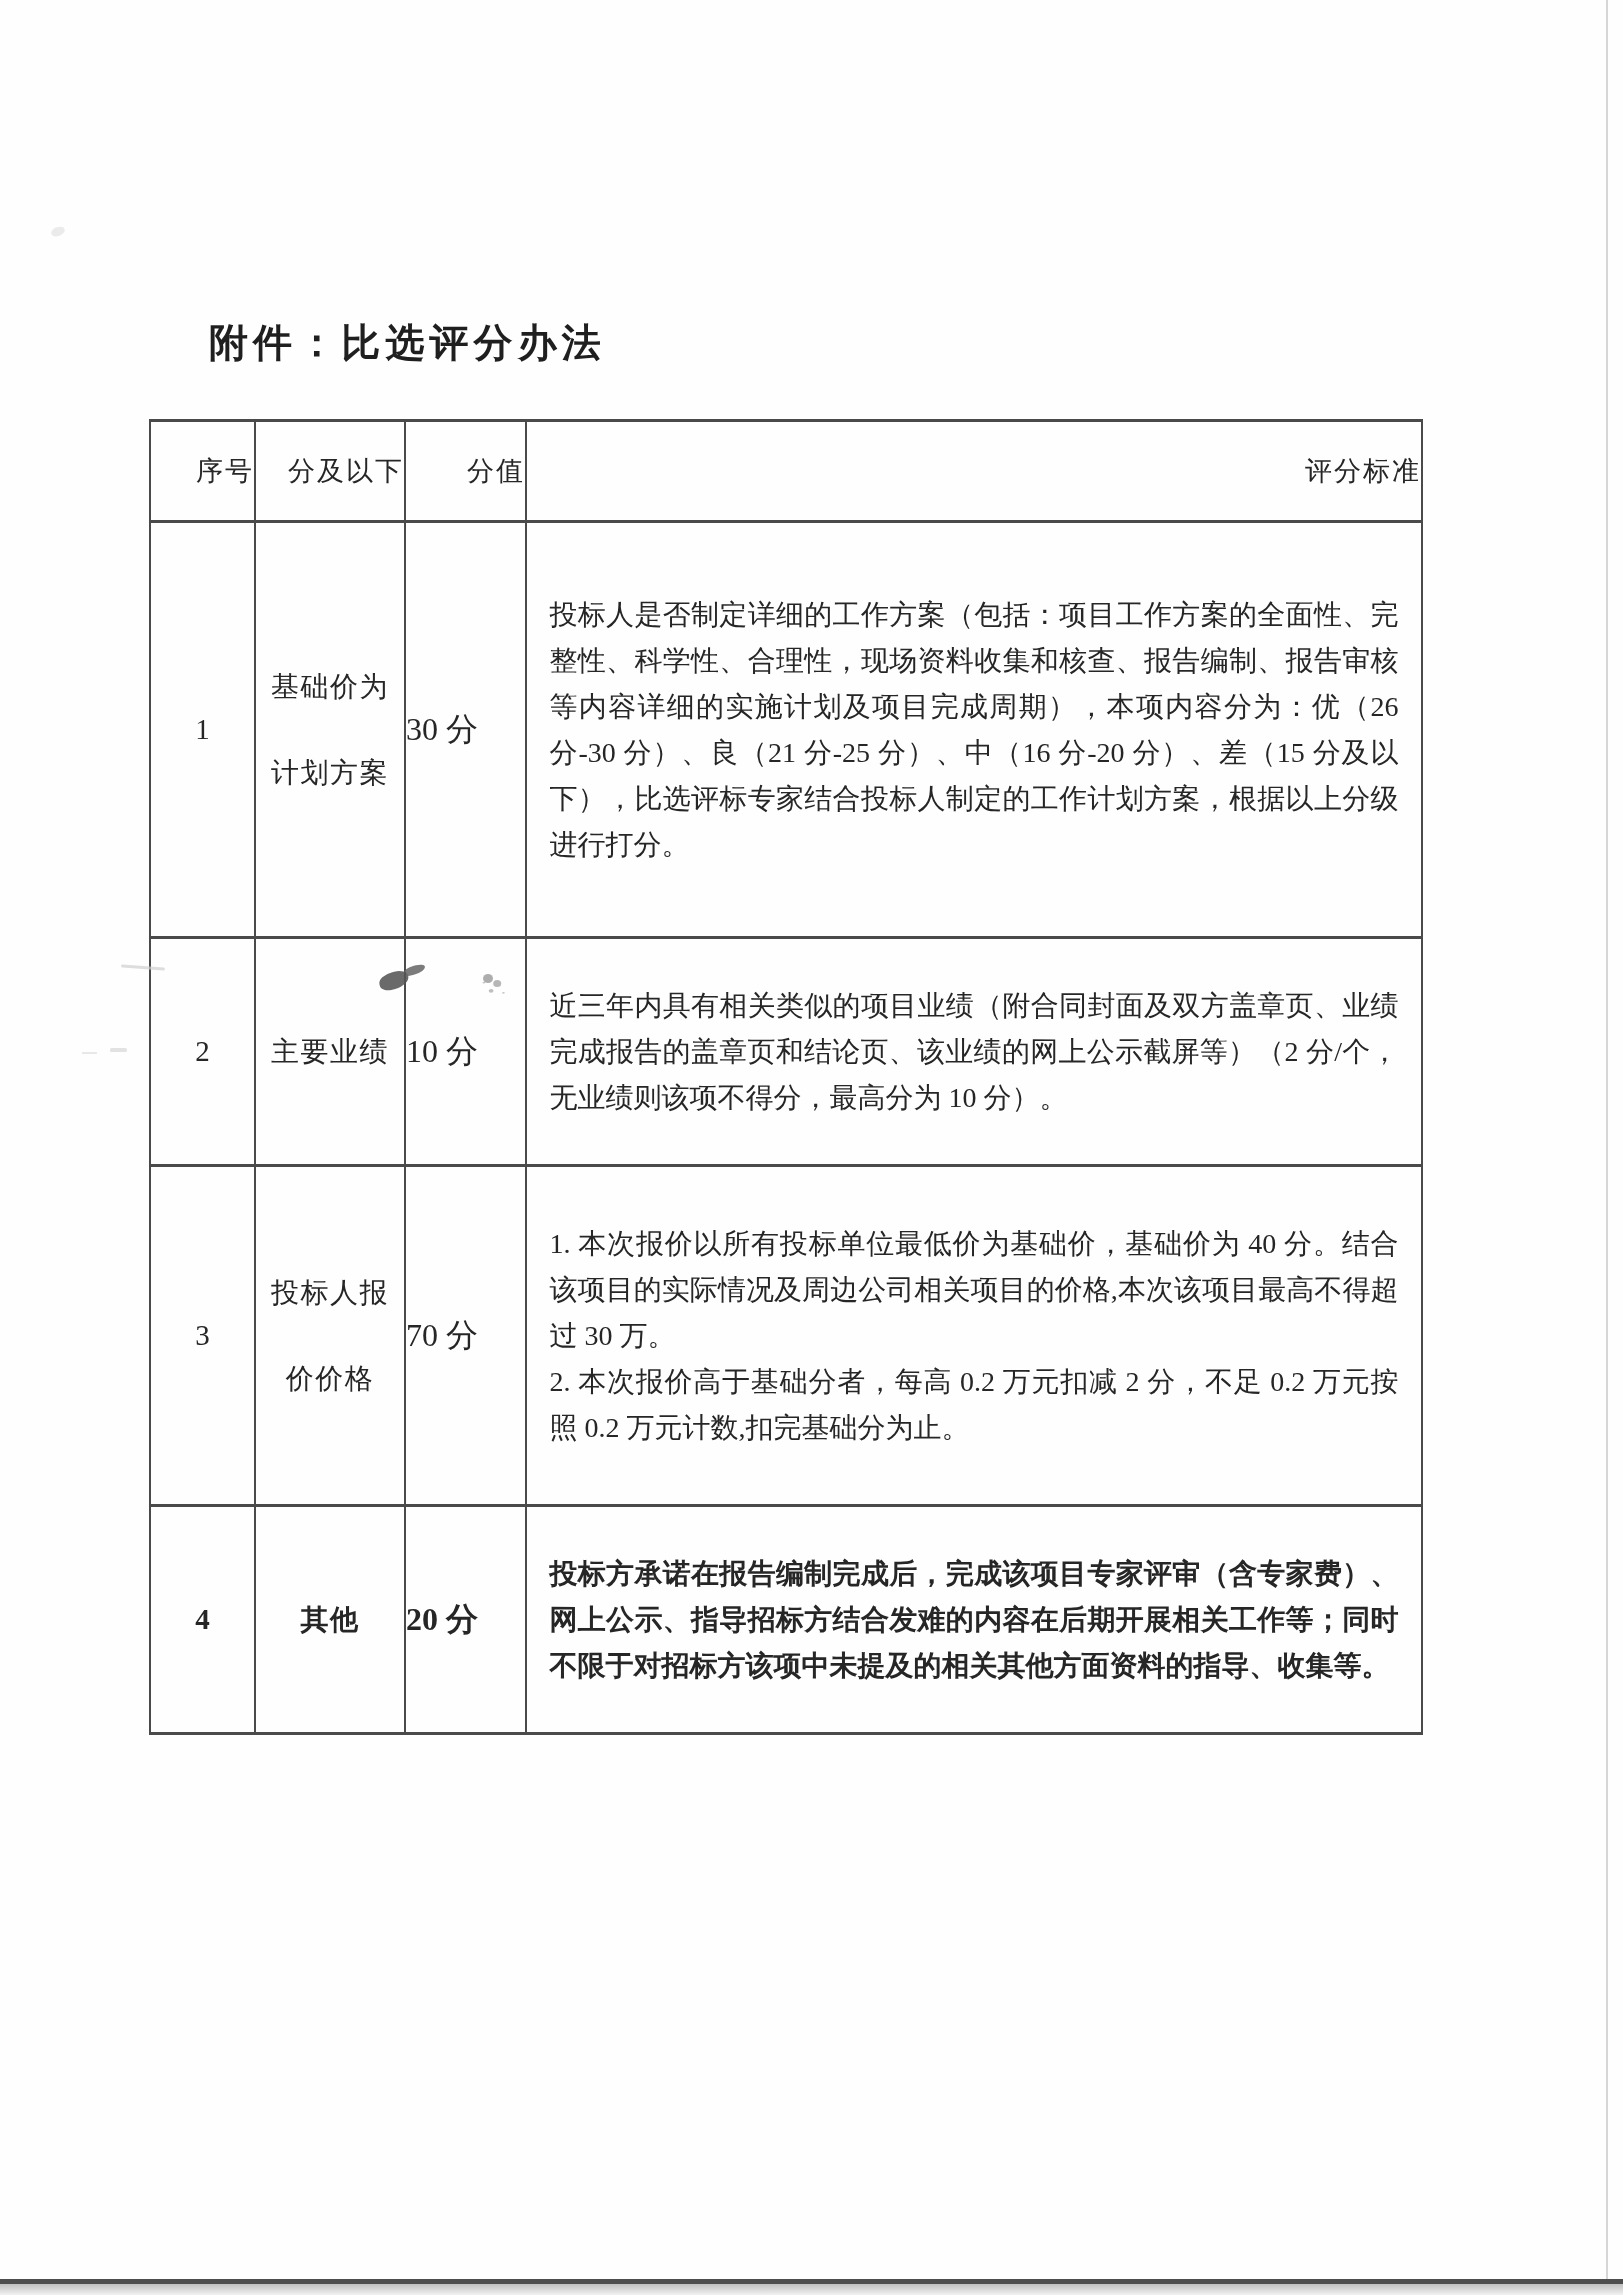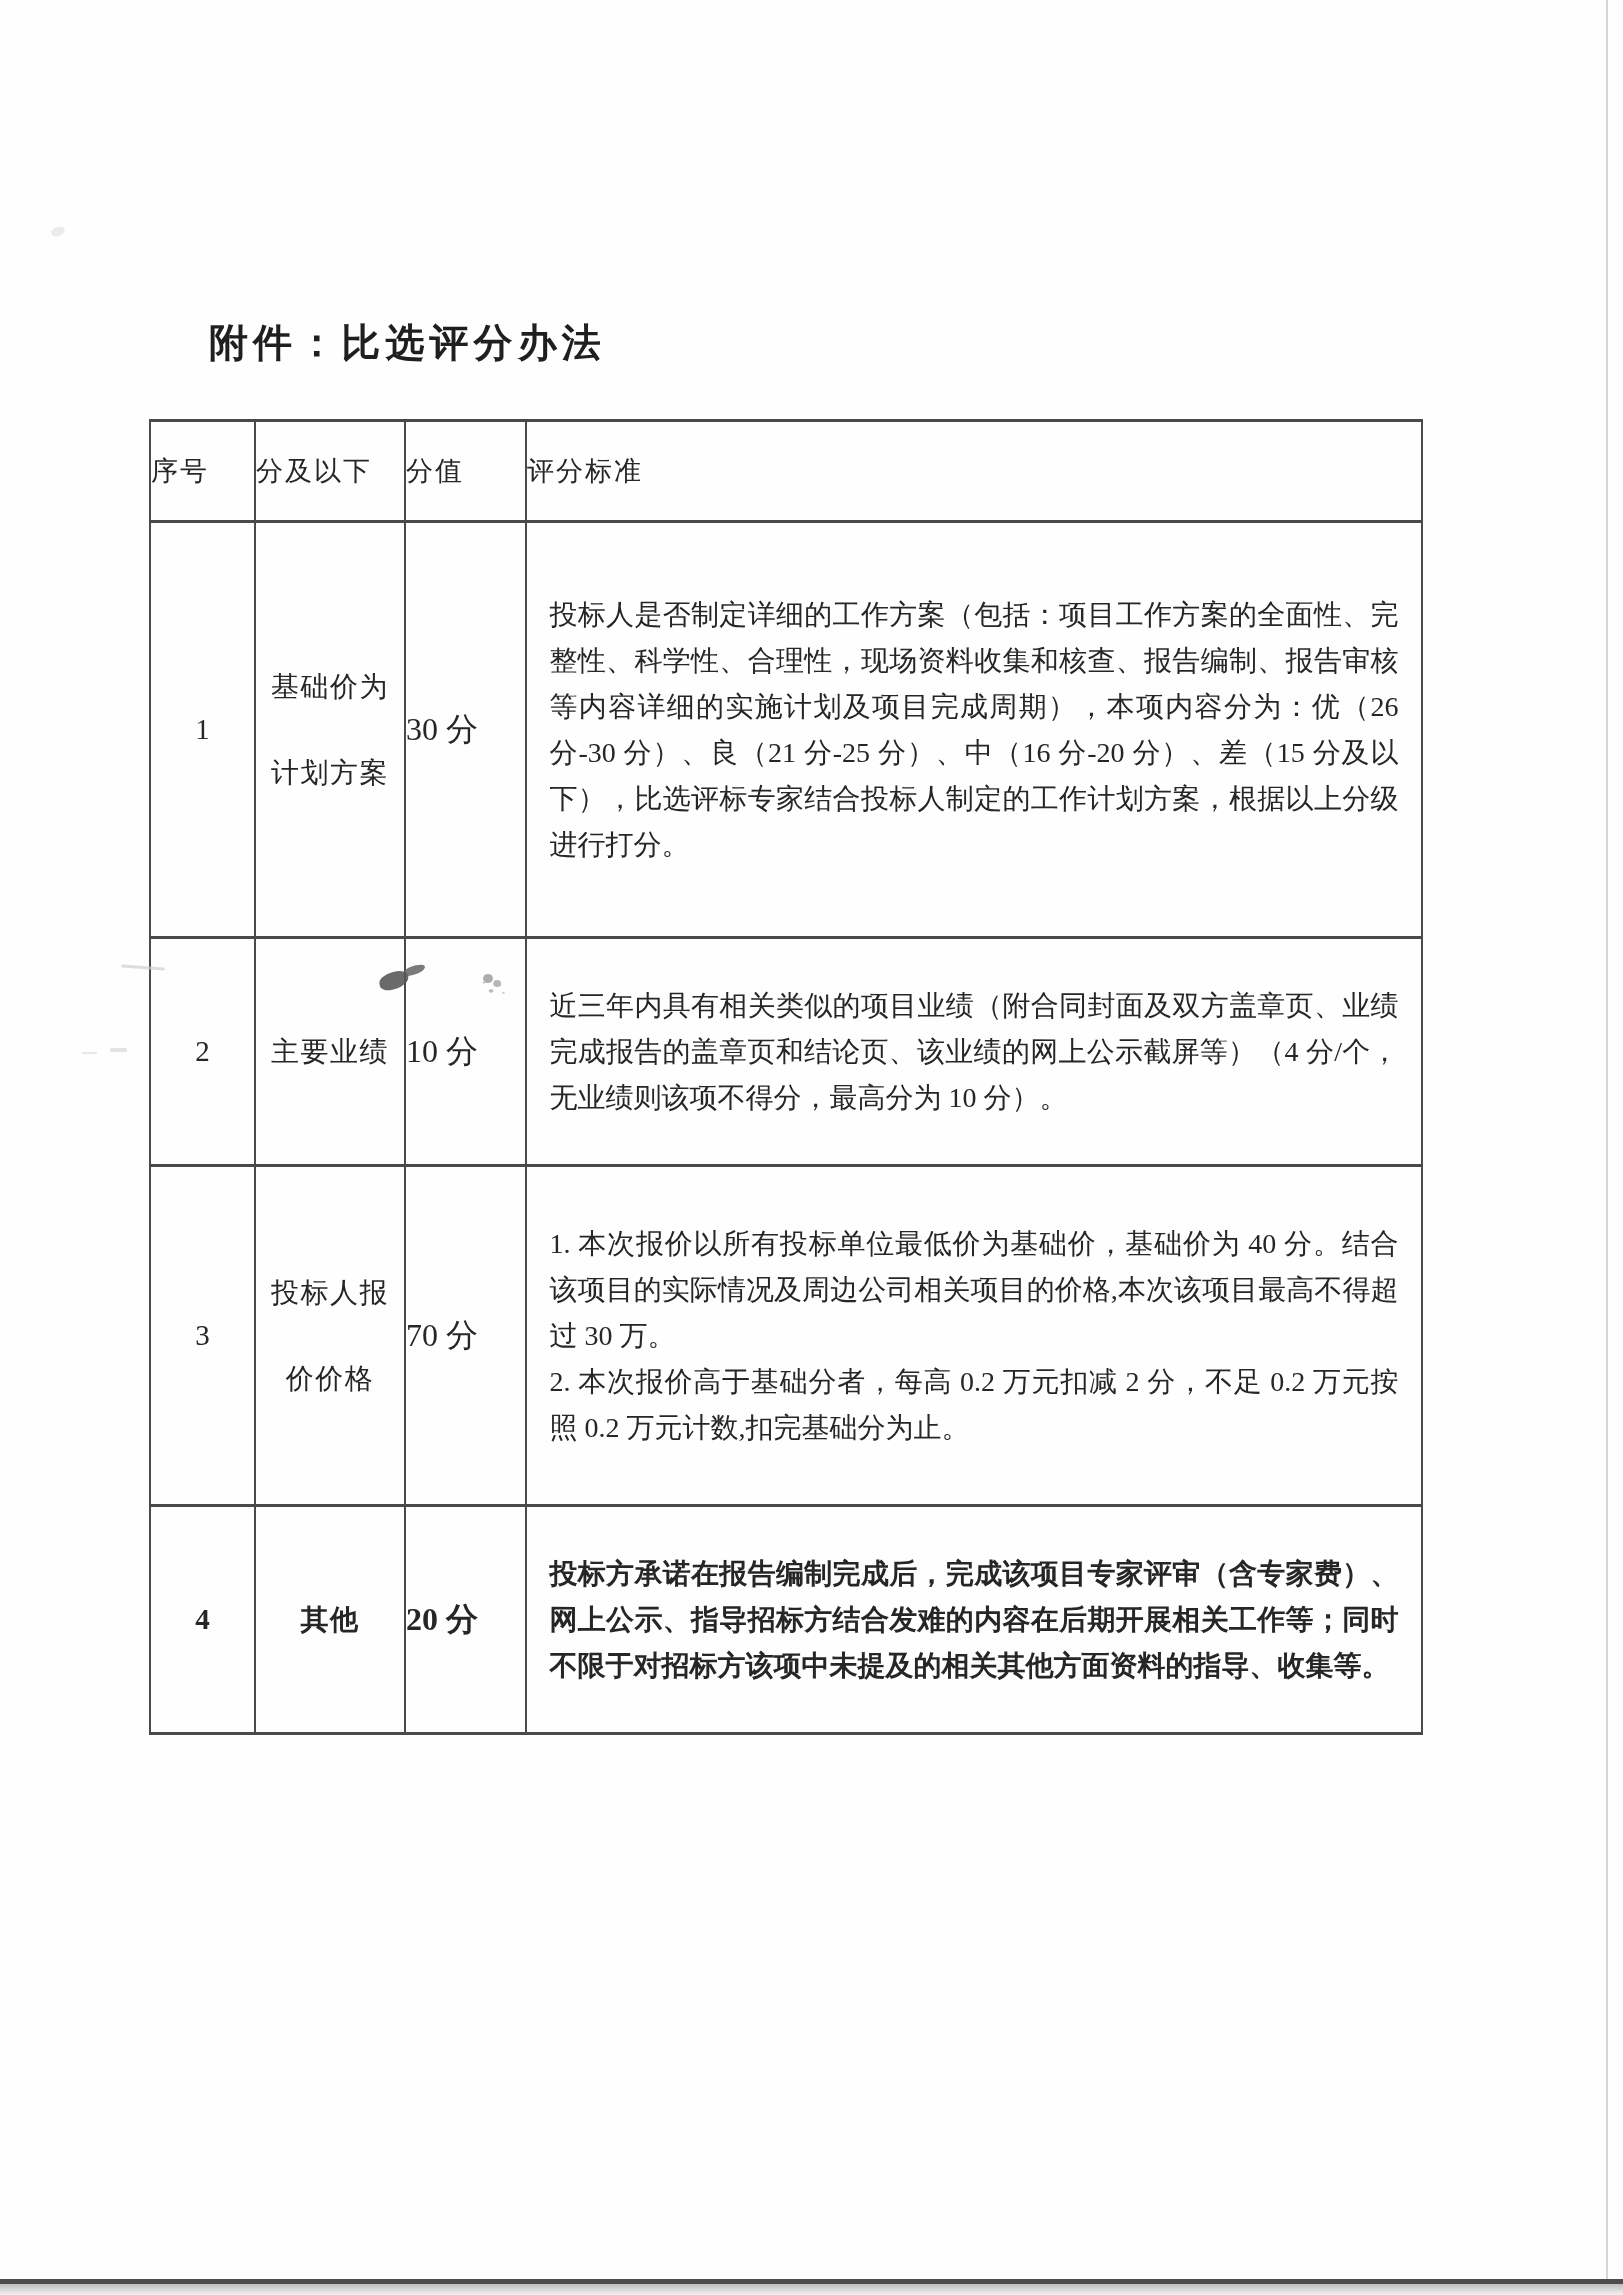--- a/index.html
+++ b/index.html
@@ -33,21 +33,21 @@
     table-layout: fixed;
   }
   .doc-table td, .doc-table th {
     border: 2px solid #4a4a4a;
     border-top-width: 3.1px;
     border-bottom-width: 3.1px;
     vertical-align: middle;
     font-weight: normal;
     background: transparent;
   }
-  .row-header th { height: 101px; font-size: 27px; text-align: left; letter-spacing: 2px; }
+  .row-header th { height: 101px; font-size: 27px; text-align: right; letter-spacing: 2px; padding-left: 9px; }
   .row-1 td { height: 416px; }
   .row-2 td { height: 228px; }
   .row-3 td { height: 340px; }
   .row-4 td { height: 228px; font-weight: bold; }
 
   .num-cell   { text-align: center; font-size: 29px; }
   .item-cell  { text-align: center; font-size: 28px; letter-spacing: 1.5px; }
   .item-line  { line-height: 86px; }
   .score-cell { text-align: left; font-size: 32px; }
   .criteria-cell {
@@ -139,21 +139,21 @@
         </td>
       </tr>
 
       <tr class="row-2">
         <td class="num-cell">2</td>
         <td class="item-cell">
           <div class="item-line">主要业绩</div>
         </td>
         <td class="score-cell">10 分</td>
         <td class="criteria-cell">
-          <p>近三年内具有相关类似的项目业绩（附合同封面及双方盖章页、业绩完成报告的盖章页和结论页、该业绩的网上公示截屏等）（4 分/个，无业绩则该项不得分，最高分为 10 分）。</p>
+          <p>近三年内具有相关类似的项目业绩（附合同封面及双方盖章页、业绩完成报告的盖章页和结论页、该业绩的网上公示截屏等）（2 分/个，无业绩则该项不得分，最高分为 10 分）。</p>
         </td>
       </tr>
 
       <tr class="row-3">
         <td class="num-cell">3</td>
         <td class="item-cell">
           <div class="item-line">投标人报</div>
           <div class="item-line">价价格</div>
         </td>
         <td class="score-cell">70 分</td>

